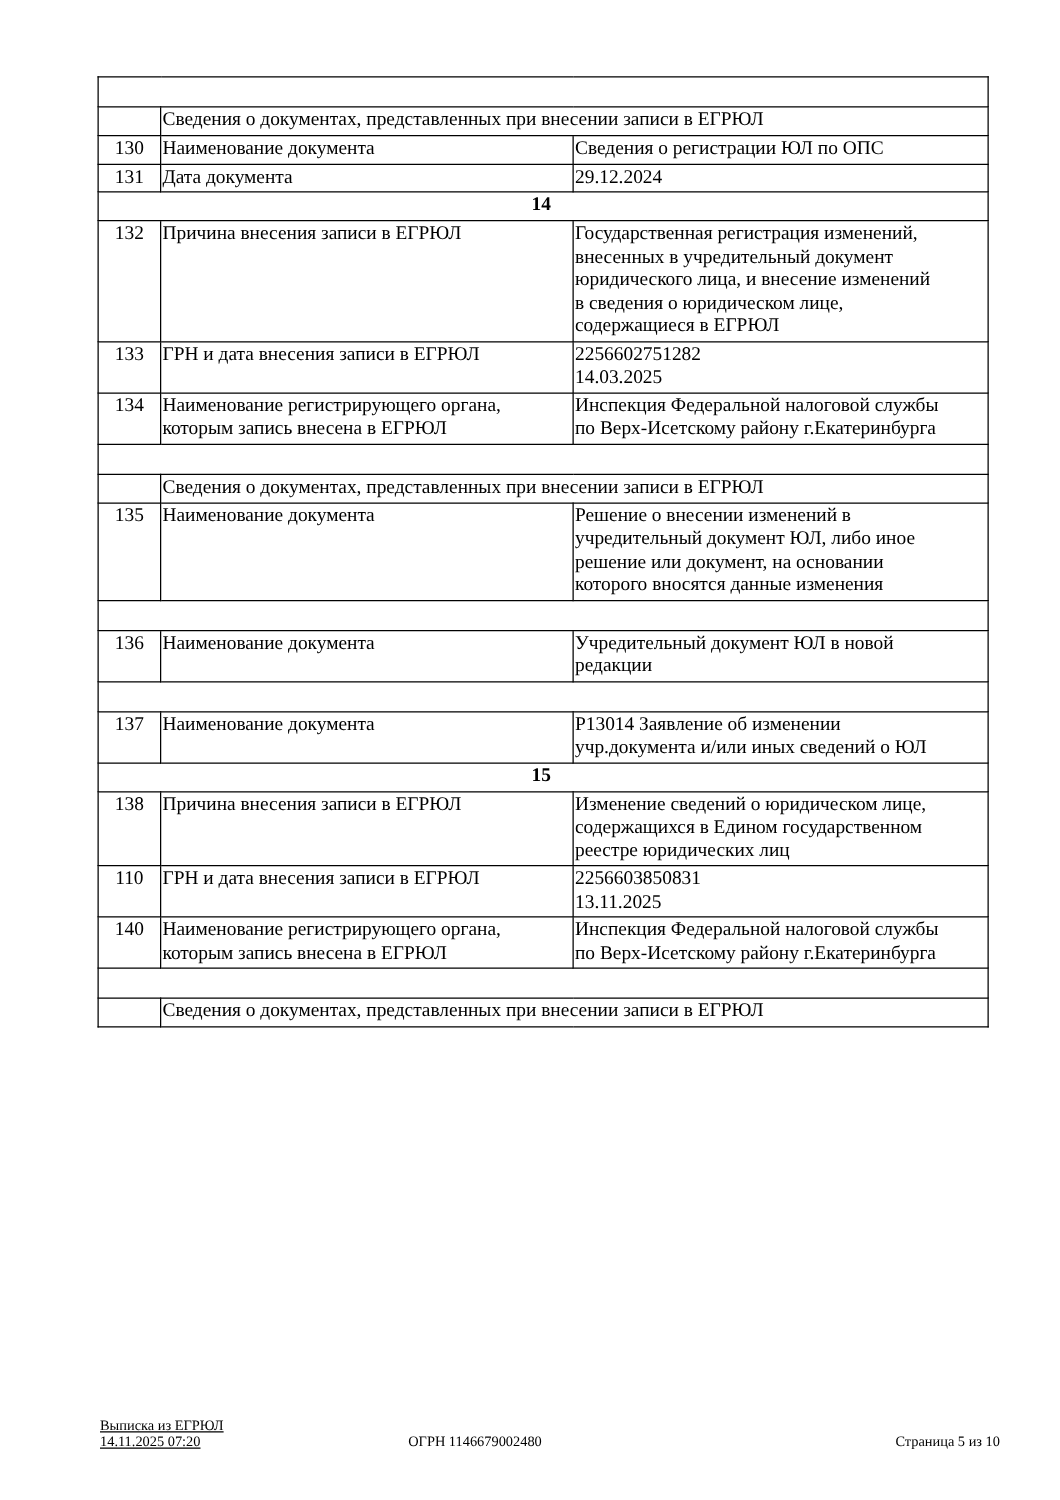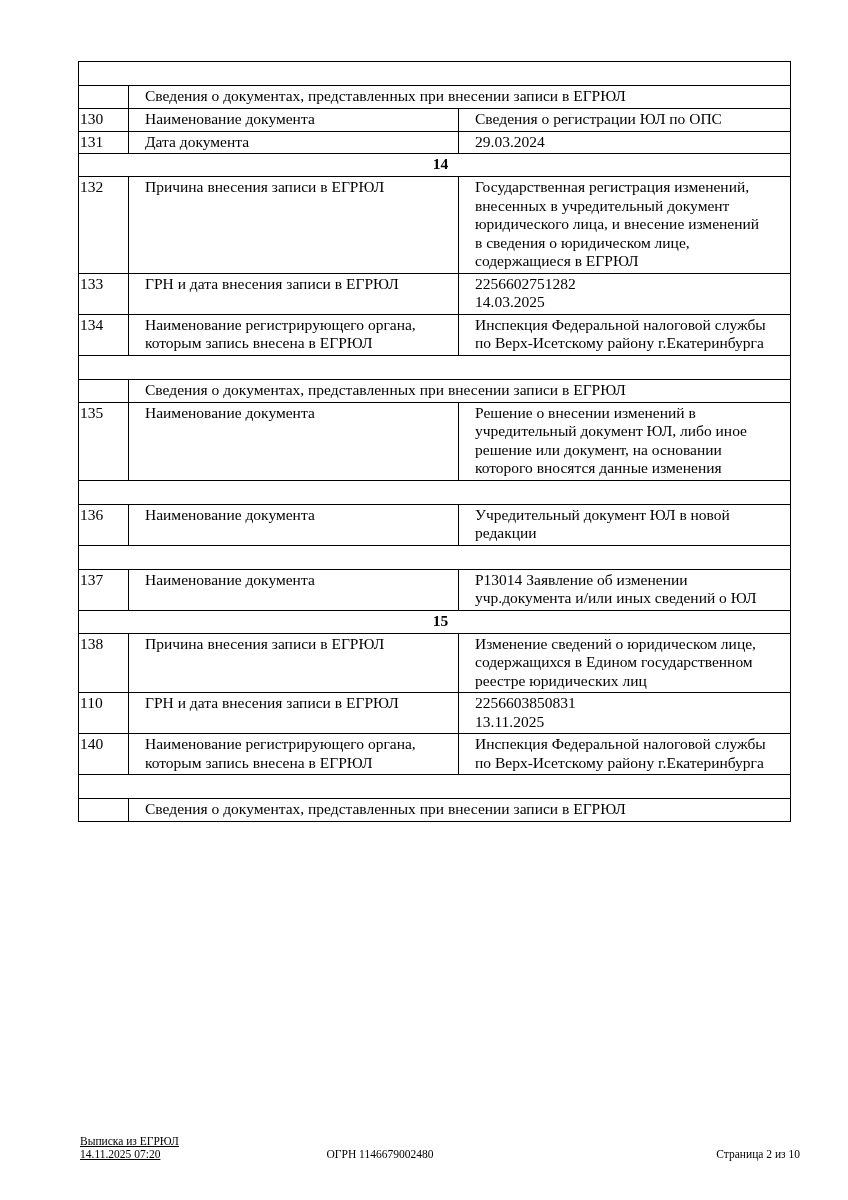--- a/index.html
+++ b/index.html
@@ -18,27 +18,27 @@
     border-collapse: collapse;
     table-layout: fixed;
   }
   .doc-table col.c-num { width: 50px; }
   .doc-table col.c-label { width: 330px; }
   .doc-table col.c-value { width: 332px; }
   .doc-table td {
     border: 1px solid #000000;
     font-size: 15.5px;
     line-height: 18.5px;
-    padding: 1px 4px 2px 16px;
+    padding: 1px 4px 2px 1px;
     vertical-align: top;
     white-space: pre-line;
     overflow: hidden;
   }
   .doc-table tr.spacer td { height: 20px; }
-  .doc-table td.num { text-align: left; padding-left: 1px; padding-right: 1px; }
+  .doc-table td.num { text-align: center; padding-left: 1px; padding-right: 1px; }
   .doc-table tr.section td {
     text-align: center;
     font-weight: bold;
     height: 19px;
   }
   .doc-table tr.header td { height: 19px; }
   .footer-left {
     position: absolute;
     left: 80px; top: 1135px;
     font-size: 11.5px;
@@ -78,21 +78,21 @@
         <td colspan="2">Сведения о документах, представленных при внесении записи в ЕГРЮЛ</td>
       </tr>
       <tr class="data">
         <td class="num">130</td>
         <td>Наименование документа</td>
         <td>Сведения о регистрации ЮЛ по ОПС</td>
       </tr>
       <tr class="data">
         <td class="num">131</td>
         <td>Дата документа</td>
-        <td>29.03.2024</td>
+        <td>29.12.2024</td>
       </tr>
       <tr class="section">
         <td colspan="3">14</td>
       </tr>
       <tr class="data">
         <td class="num">132</td>
         <td>Причина внесения записи в ЕГРЮЛ</td>
         <td>Государственная регистрация изменений,
 внесенных в учредительный документ
 юридического лица, и внесение изменений
@@ -176,13 +176,13 @@
         <td colspan="2">Сведения о документах, представленных при внесении записи в ЕГРЮЛ</td>
       </tr>
     </tbody>
 </table>
 
 <div class="footer-left">
   <div>Выписка из ЕГРЮЛ</div>
   <div>14.11.2025 07:20</div>
 </div>
 <div class="footer-center">ОГРН 1146679002480</div>
-<div class="footer-right">Страница 2 из 10</div>
+<div class="footer-right">Страница 5 из 10</div>
 
 </body></html>

